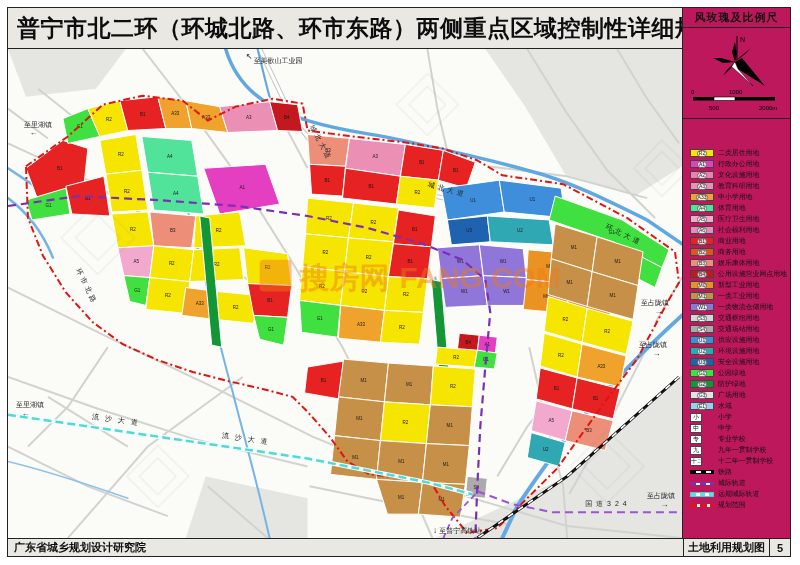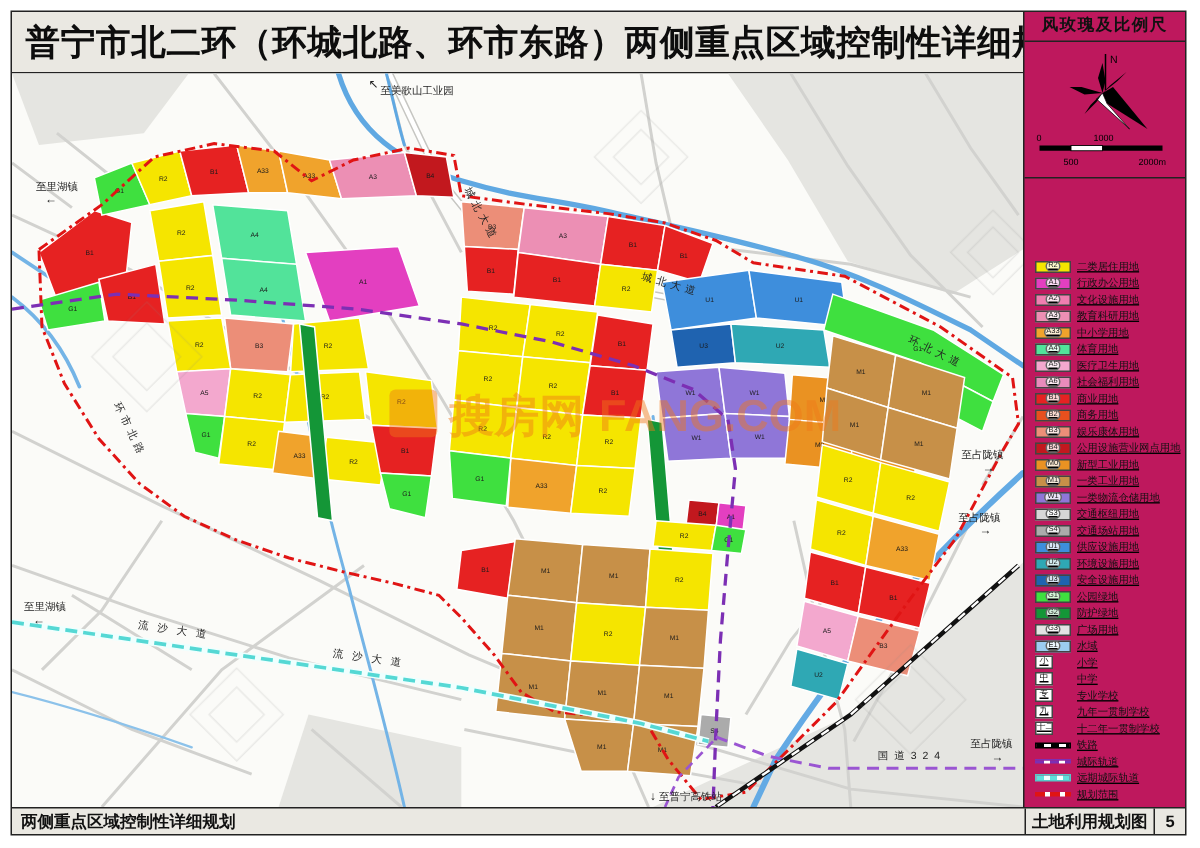--- a/index.html
+++ b/index.html
@@ -8,21 +8,21 @@
   .main{flex:1;display:flex;min-height:0;}
   .left-col{flex:1;display:flex;flex-direction:column;min-width:0;}
   .title-bar{height:40px;background:#EAE8E2;border-bottom:1.5px solid #222;display:flex;align-items:center;padding-left:9px;flex:none;}
   .title-bar .t{font-size:23px;font-weight:bold;color:#0d0d0d;letter-spacing:.5px;white-space:nowrap;}
   .map-area{flex:1;position:relative;background:#FBFBF8;min-height:0;}
   svg.map{width:100%;height:100%;display:block;}
   .sidebar{width:107px;flex:none;border-left:1.5px solid #222;display:flex;flex-direction:column;background:#be185d;}
   .box-header{height:19px;line-height:19px;text-align:center;font-weight:bold;font-size:11px;color:#111;border-bottom:1px solid #222;letter-spacing:1px;flex:none;white-space:nowrap;}
   .windrose-box{flex:none;border-bottom:1px solid #222;}
   .legend-box{flex:1;display:flex;flex-direction:column;min-height:0;}
-  #legend-list{flex:1;padding:4px 3px 3px 7px;display:flex;flex-direction:column;justify-content:flex-end;min-height:0;text-decoration:underline;}
+  #legend-list{flex:1;padding:4px 3px 3px 7px;display:flex;flex-direction:column;justify-content:center;min-height:0;}
   .lrow{display:flex;align-items:center;height:11px;flex:none;}
   .lswatch{width:24px;height:8px;border:1px solid #444;box-sizing:border-box;flex:none;display:flex;align-items:center;justify-content:center;}
   .lcode{font-size:5px;line-height:5px;color:#222;background:rgba(255,255,255,.8);border:.5px solid #666;border-radius:4px;padding:0 1px;white-space:nowrap;}
   .lsymwrap{width:24px;flex:none;display:flex;}
   .lsym{width:12px;height:9px;border:1px solid #444;box-sizing:border-box;background:#fff;font-size:6px;line-height:7px;text-align:center;color:#111;overflow:hidden;white-space:nowrap;}
   .llinewrap{width:24px;flex:none;display:flex;align-items:center;}
   .lline{width:24px;box-sizing:border-box;}
   .lline.rail{height:4px;border:1px solid #000;background:repeating-linear-gradient(90deg,#000 0 5px,#fff 5px 10px);}
   .lline.metro{height:3px;background:repeating-linear-gradient(90deg,#7C2FB4 0 6px,#fff 6px 10px);border-top:.5px solid #7C2FB4;}
   .lline.future{height:5px;border:1px solid #55C8C8;background:repeating-linear-gradient(90deg,#5FE0DC 0 5px,#F2FFFE 5px 9px);}
@@ -554,17 +554,17 @@
               <span class="llinewrap">
                 <span class="lline bound"></span>
               </span>
               <span class="llabel">规划范围</span>
             </div>
           </div>
       </div>
     </aside>
   </div>
   <div class="footer">
-    <div class="c f2">两侧重点区域控制性详细规划</div>
+    <div class="c f2">广东省城乡规划设计研究院</div>
     <div class="c f3">土地利用规划图</div>
     <div class="c f4">5</div>
   </div>
 </div>
 
 </body></html>

